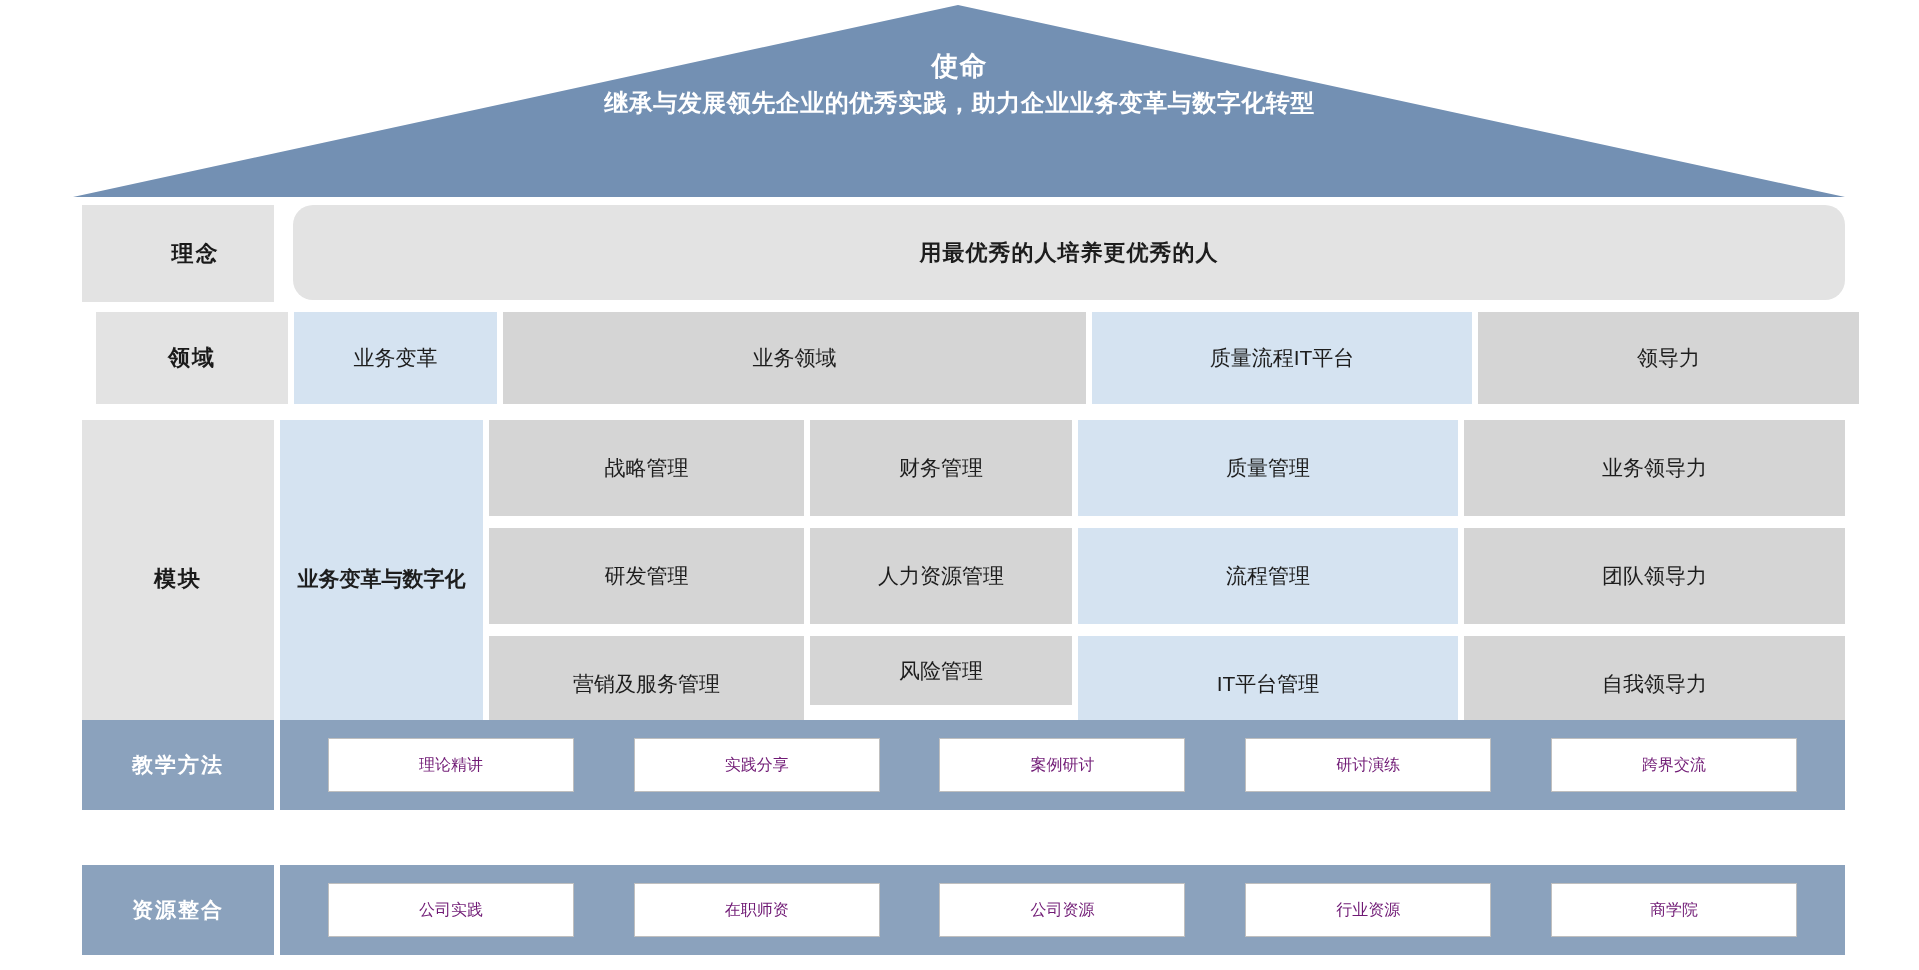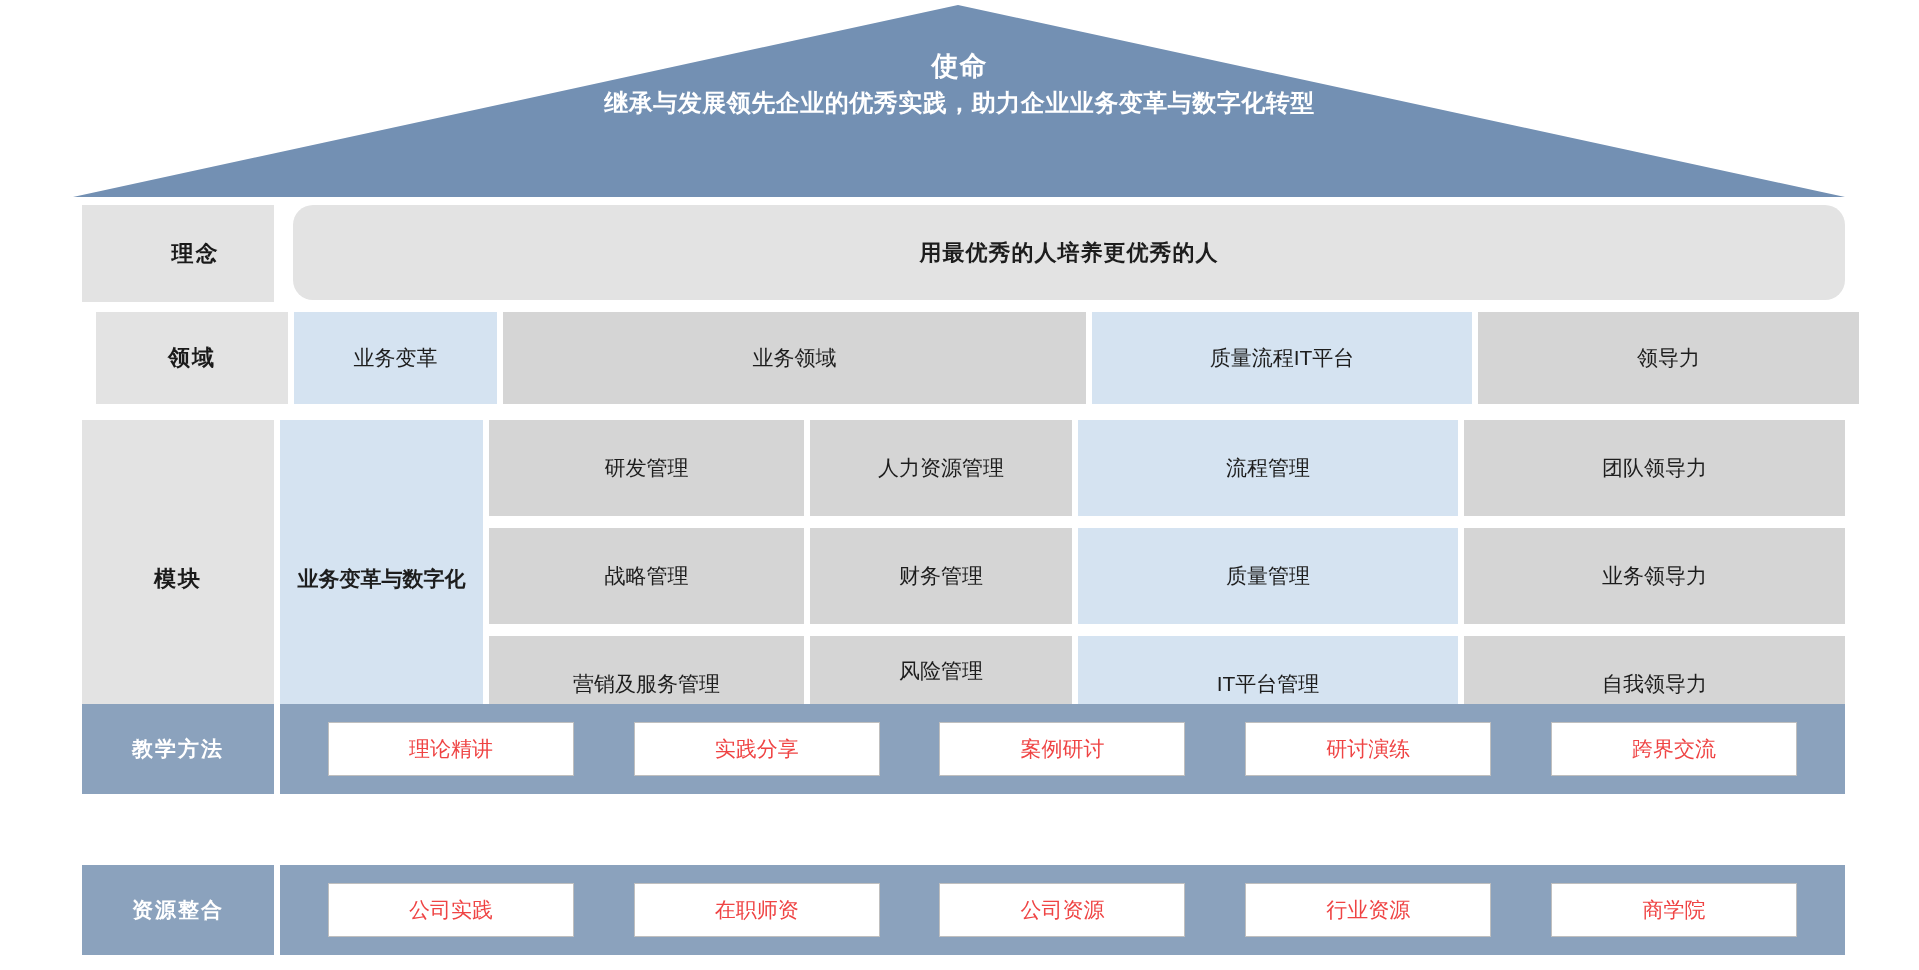--- a/index.html
+++ b/index.html
@@ -23,21 +23,21 @@
 
   .c-gray{background:#d5d5d5;color:#1d1d1d;font-size:21px;}
   .c-gray-l{background:#e3e3e3;color:#1d1d1d;font-size:21px;border-radius:20px;}
   .c-blue{background:#d5e3f1;color:#1d1d1d;font-size:21px;}
 
   .philo{font-size:22px;font-weight:bold;letter-spacing:1px;}
 
   
   .band{position:absolute;background:#8ba2bd;display:flex;align-items:center;}
   .band .chip{height:52px;background:#fff;border:1px solid #bfbfbf;display:flex;align-items:center;
-              justify-content:center;font-size:21px;color:#ef4444;}
+              justify-content:center;font-size:16px;color:#701a75;}
 </style>
 </head>
 <body>
 
 <div id="stage">
 
   <div class="roof-wrap">
     <svg class="roof-svg" width="1919" height="198" viewBox="0 0 1919 198">
       <polygon points="958,5 1845,197 73,197" fill="#7390b3"></polygon>
     </svg>
@@ -60,43 +60,43 @@
     <div class="cell c-gray" style="flex:1;height:92px;">领导力</div>
   </div>
 
   <div class="row" style="left:82px;top:420px;width:1763px;height:318px;">
     <div class="cell lbl" style="width:192px;height:318px;margin-right:6px;">模块</div>
     <div class="cell c-blue" style="width:203px;height:318px;margin-right:6px;font-weight:bold;">业务变革与数字化</div>
 
     <div style="flex:1;display:flex;flex-direction:column;">
 
       <div style="display:flex;height:96px;margin-bottom:12px;">
+        <div class="cell c-gray" style="width:315px;height:96px;margin-right:6px;">战略管理</div>
+        <div class="cell c-gray" style="width:262px;height:96px;margin-right:6px;">财务管理</div>
+        <div class="cell c-blue" style="width:380px;height:96px;margin-right:6px;">质量管理</div>
+        <div class="cell c-gray" style="flex:1;height:96px;">业务领导力</div>
+      </div>
+
+      <div style="display:flex;height:96px;margin-bottom:12px;">
         <div class="cell c-gray" style="width:315px;height:96px;margin-right:6px;">研发管理</div>
         <div class="cell c-gray" style="width:262px;height:96px;margin-right:6px;">人力资源管理</div>
         <div class="cell c-blue" style="width:380px;height:96px;margin-right:6px;">流程管理</div>
         <div class="cell c-gray" style="flex:1;height:96px;">团队领导力</div>
-      </div>
-
-      <div style="display:flex;height:96px;margin-bottom:12px;">
-        <div class="cell c-gray" style="width:315px;height:96px;margin-right:6px;">战略管理</div>
-        <div class="cell c-gray" style="width:262px;height:96px;margin-right:6px;">财务管理</div>
-        <div class="cell c-blue" style="width:380px;height:96px;margin-right:6px;">质量管理</div>
-        <div class="cell c-gray" style="flex:1;height:96px;">业务领导力</div>
       </div>
 
       <div style="display:flex;height:96px;">
         <div class="cell c-gray" style="width:315px;height:96px;margin-right:6px;">营销及服务管理</div>
         <div class="cell c-gray" style="width:262px;height:69px;margin-right:6px;">风险管理</div>
         <div class="cell c-blue" style="width:380px;height:96px;margin-right:6px;">IT平台管理</div>
         <div class="cell c-gray" style="flex:1;height:96px;">自我领导力</div>
       </div>
     </div>
   </div>
 
-  <div class="row" style="left:82px;top:704px;width:1763px;height:90px;">
+  <div class="row" style="left:82px;top:720px;width:1763px;height:90px;">
     <div class="cell lbl-blue" style="width:192px;height:90px;margin-right:6px;">教学方法</div>
     <div class="band" style="position:relative;flex:1;height:90px;justify-content:space-around;padding:0 18px;">
       <div class="chip" style="width:244px;">理论精讲</div>
       <div class="chip" style="width:244px;">实践分享</div>
       <div class="chip" style="width:244px;">案例研讨</div>
       <div class="chip" style="width:244px;">研讨演练</div>
       <div class="chip" style="width:244px;">跨界交流</div>
     </div>
   </div>
 

